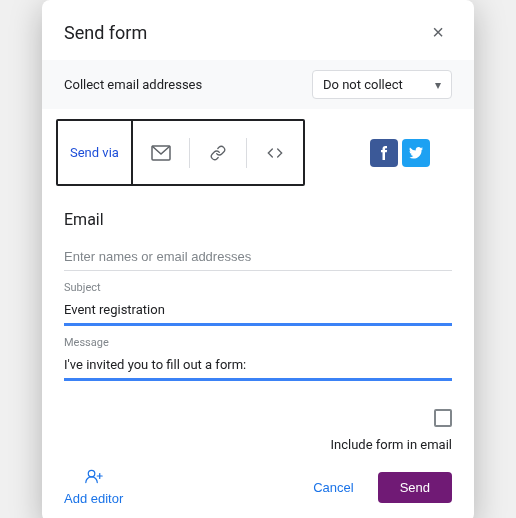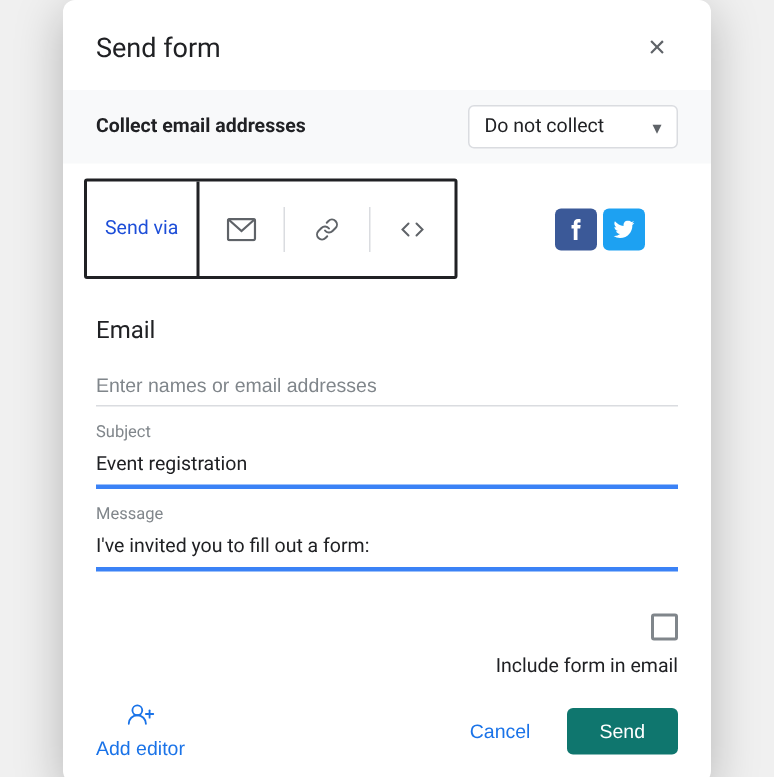--- a/index.html
+++ b/index.html
@@ -49,21 +49,20 @@
     .collect-bar {
       background: #f8f9fa;
       padding: 10px 22px;
       display: flex;
       align-items: center;
       justify-content: space-between;
     }
     .collect-label {
       font-size: 13px;
       color: #202124;
-      font-weight: bold;
     }
     .collect-select {
       display: flex;
       align-items: center;
       border: 1px solid #dadce0;
       border-radius: 4px;
       background: #fff;
       padding: 6px 10px;
       font-size: 13px;
       color: #202124;
@@ -217,21 +216,21 @@
       background: none;
       border: none;
       cursor: pointer;
       padding: 8px 14px;
       border-radius: 4px;
     }
     .send-btn {
       font-size: 13px;
       font-weight: 500;
       color: #fff;
-      background: #0f766e;
+      background: #701a75;
       border: none;
       border-radius: 4px;
       padding: 8px 22px;
       cursor: pointer;
     }
   </style>
 </head>
 <body>
 
 <div class="dialog">

